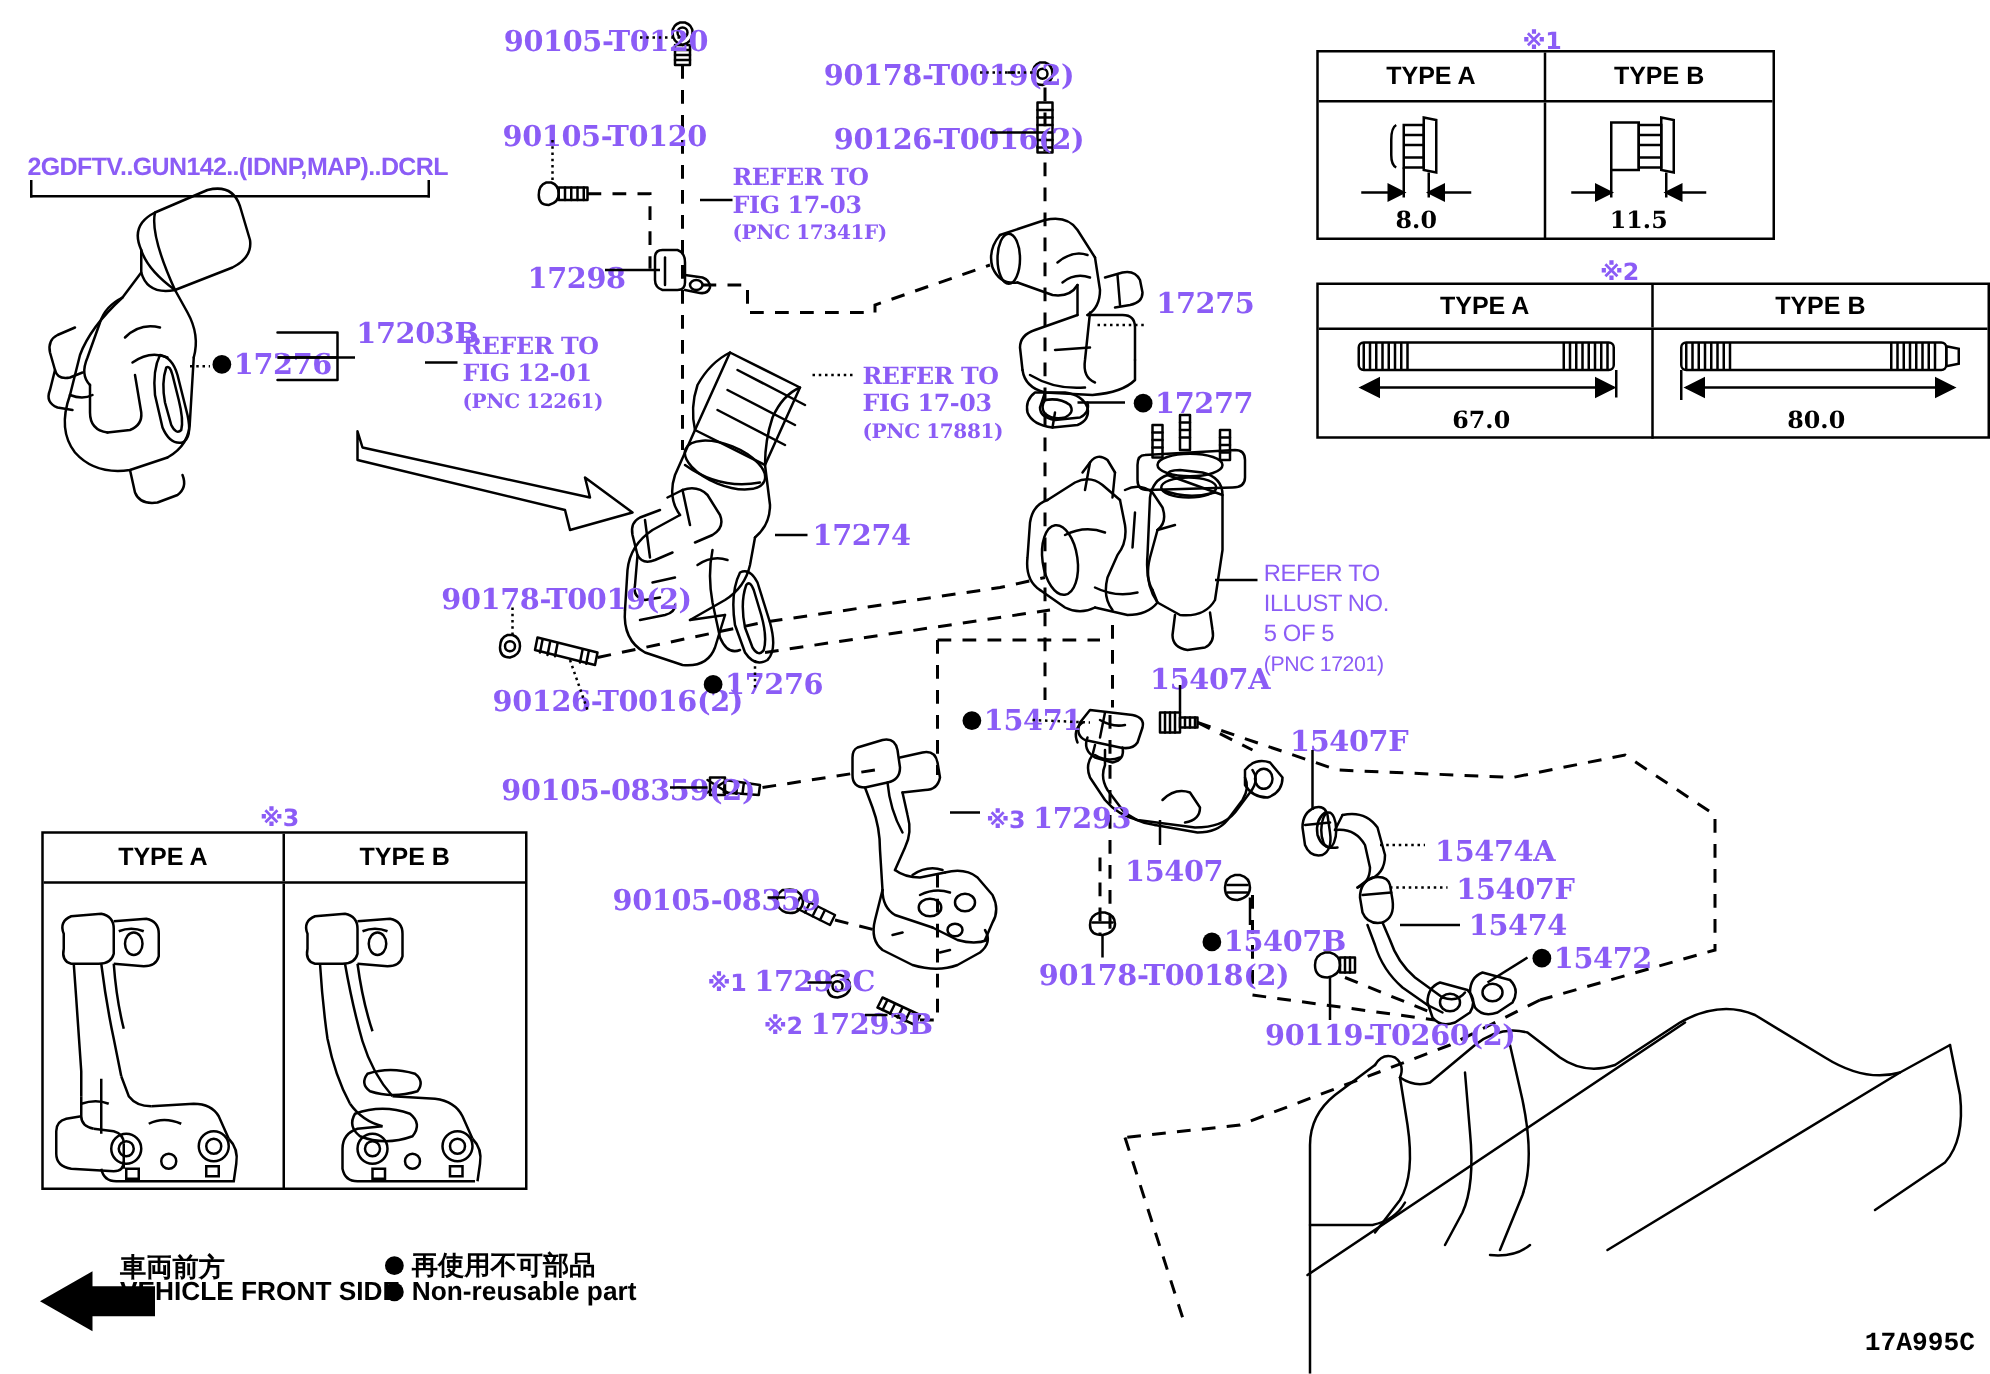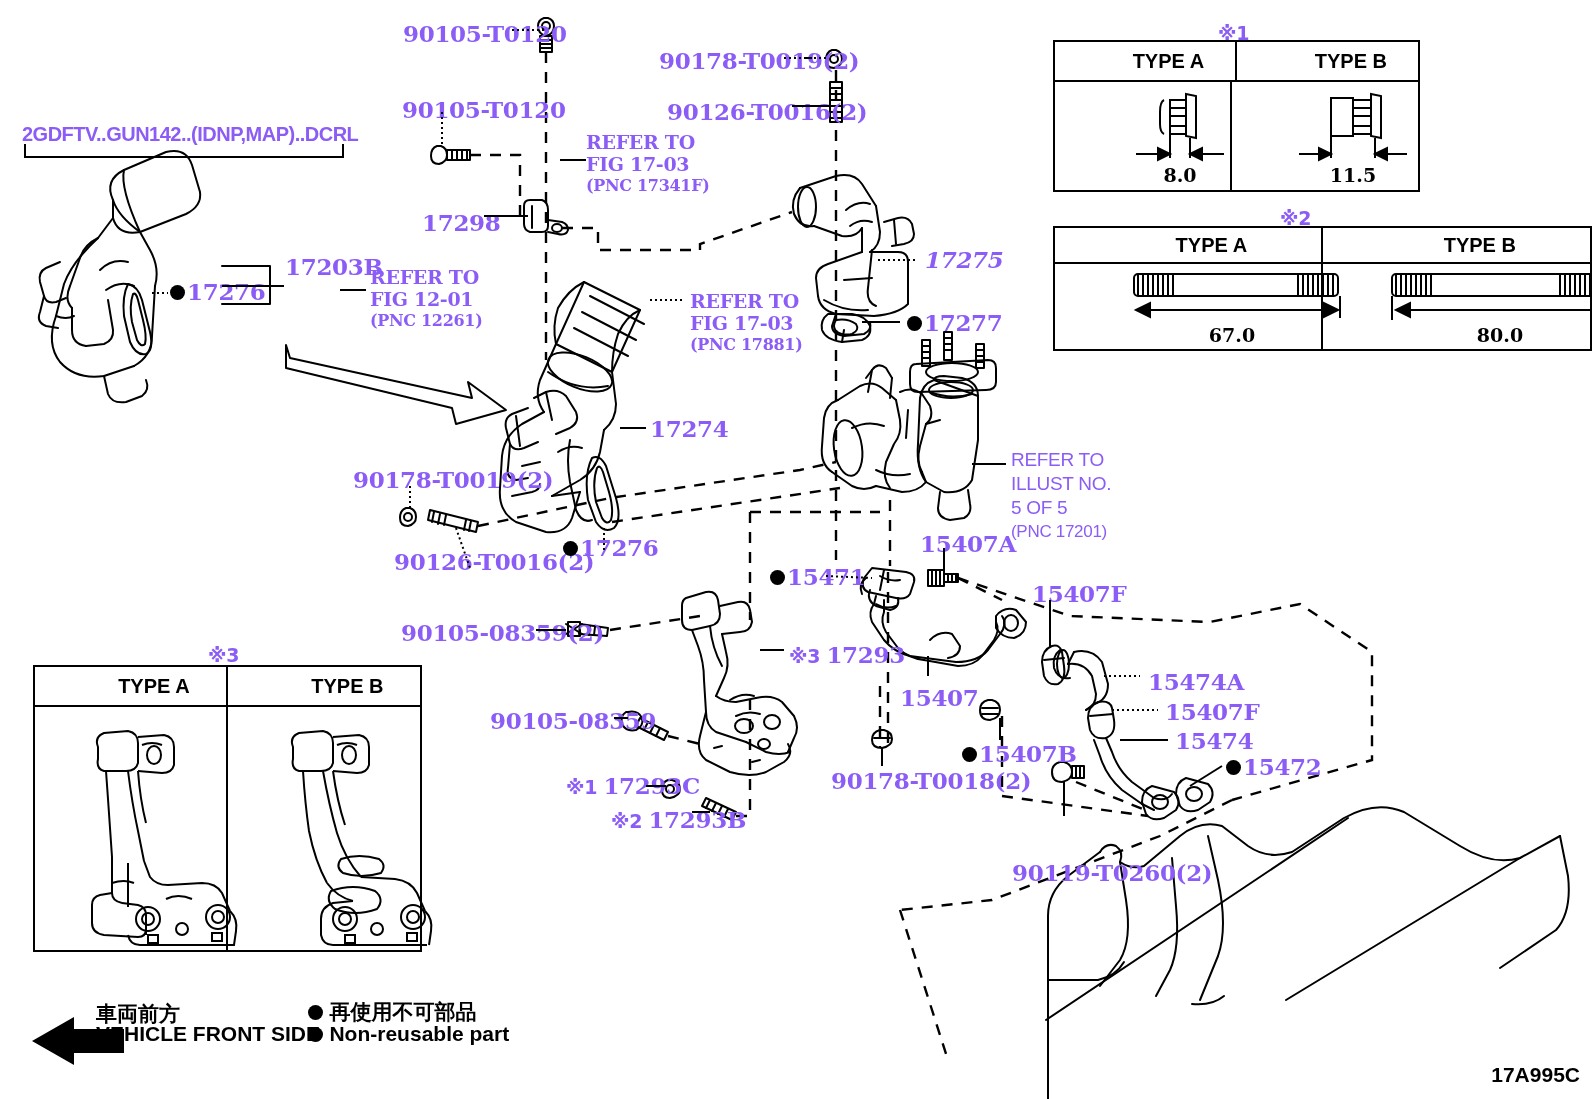--- a/index.html
+++ b/index.html
@@ -16,28 +16,28 @@
   .modelcode{font-size:20px;font-family:Liberation Sans, sans-serif;
              font-weight:bold;letter-spacing:-0.5px;}
   .dot{display:inline-block;width:15px;height:15px;border-radius:50%;
        background:#000;vertical-align:middle;margin-right:2px;position:relative;top:-2px;}
   
   .tbl{position:absolute;border:2px solid #000;box-sizing:border-box;background:#fff;}
   .tbl-hd{display:flex;border-bottom:2px solid #000;}
   .tbl-bd{display:flex;border-radius:21px;}
   .tbl-cell{box-sizing:border-box;display:flex;align-items:center;
             justify-content:center;font-size:20px;font-weight:bold;
-            font-family:"Liberation Sans","DejaVu Sans",sans-serif;margin-left:47px;}
+            font-family:"Liberation Sans","DejaVu Sans",sans-serif;}
   .tbl-cell.div{border-right:2px solid #000;}
   .star{font-size:19px;font-weight:bold;font-family:"DejaVu Sans",sans-serif;}
   .legend{position:absolute;font-weight:bold;}
   .leg-jp{font-size:21px;font-family:"DejaVu Sans",sans-serif;font-weight:bold;}
   .leg-en{font-size:21px;font-family:"Liberation Sans","DejaVu Sans",sans-serif;font-weight:bold;}
   .figcode{position:absolute;font-size:21px;font-weight:bold;
-           font-family:Liberation Sans, sans-serif;}
+           font-family:Liberation Mono, monospace;}
   svg{position:absolute;top:0;left:0;overflow:visible;}
   .bracket{position:absolute;box-sizing:border-box;border:2px solid #000;border-top:none;}
 </style>
 </head>
 <body>
 
 <div id="page">
 
   <svg width="1592" height="1099" viewBox="0 0 1592 1099">
     <g fill="none" stroke="#000" stroke-width="2" stroke-linejoin="round" stroke-linecap="round">
@@ -390,39 +390,39 @@
 
   <div class="lbl modelcode" style="left:22px;top:123px;">2GDFTV..GUN142..(IDNP,MAP)..DCRL</div>
   <div class="bracket" style="left:24px;top:144px;width:320px;height:14px;"></div>
 
   <div id="callouts">
       <div class="lbl pn" style="left: 403px; top: 20px;"><span>90105-T0120</span></div>
       <div class="lbl pn" style="left: 402px; top: 96px;"><span>90105-T0120</span></div>
       <div class="lbl pn" style="left: 422px; top: 209px;"><span>17298</span></div>
       <div class="lbl pn" style="left: 659px; top: 47px;"><span>90178-T0019(2)</span></div>
       <div class="lbl pn" style="left: 667px; top: 98px;"><span>90126-T0016(2)</span></div>
-      <div class="lbl pn" style="left: 925px; top: 246px; font-style: italic;"><span>17275</span></div>
+      <div class="lbl pn" style="left: 925px; top: 229px;"><span>17275</span></div>
       <div class="lbl pn" style="left: 907px; top: 309px;"><span class="dot"></span><span>17277</span></div>
       <div class="lbl pn" style="left: 285px; top: 253px;"><span>17203B</span></div>
       <div class="lbl pn" style="left: 170px; top: 278px;"><span class="dot"></span><span>17276</span></div>
       <div class="lbl pn" style="left: 650px; top: 415px;"><span>17274</span></div>
       <div class="lbl pn" style="left: 353px; top: 466px;"><span>90178-T0019(2)</span></div>
       <div class="lbl pn" style="left: 394px; top: 548px;"><span>90126-T0016(2)</span></div>
       <div class="lbl pn" style="left: 563px; top: 534px;"><span class="dot"></span><span>17276</span></div>
       <div class="lbl pn" style="left: 770px; top: 563px;"><span class="dot"></span><span>15471</span></div>
       <div class="lbl pn" style="left: 920px; top: 530px;"><span>15407A</span></div>
       <div class="lbl pn" style="left: 1032px; top: 580px;"><span>15407F</span></div>
       <div class="lbl pn" style="left: 900px; top: 684px;"><span>15407</span></div>
       <div class="lbl pn" style="left: 1148px; top: 668px;"><span>15474A</span></div>
       <div class="lbl pn" style="left: 1165px; top: 698px;"><span>15407F</span></div>
       <div class="lbl pn" style="left: 1175px; top: 727px;"><span>15474</span></div>
       <div class="lbl pn" style="left: 962px; top: 740px;"><span class="dot"></span><span>15407B</span></div>
       <div class="lbl pn" style="left: 1226px; top: 753px;"><span class="dot"></span><span>15472</span></div>
       <div class="lbl pn" style="left: 831px; top: 767px;"><span>90178-T0018(2)</span></div>
-      <div class="lbl pn" style="left: 1012px; top: 859px;"><span>90119-T0260(2)</span></div>
+      <div class="lbl pn" style="left: 1012px; top: 815px;"><span>90119-T0260(2)</span></div>
       <div class="lbl pn" style="left: 401px; top: 619px;"><span>90105-08359(2)</span></div>
       <div class="lbl pn" style="left: 490px; top: 707px;"><span>90105-08359</span></div>
       <div class="lbl pn" style="left: 789px; top: 641px;"><span class="star">※3 </span><span>17293</span></div>
       <div class="lbl pn" style="left: 566px; top: 772px;"><span class="star">※1 </span><span>17293C</span></div>
       <div class="lbl pn" style="left: 611px; top: 806px;"><span class="star">※2 </span><span>17293B</span></div>
     </div>
 
   <div id="refers">
       <div class="lbl refer" style="left: 586px; top: 131px;">
         <div>REFER TO</div>

